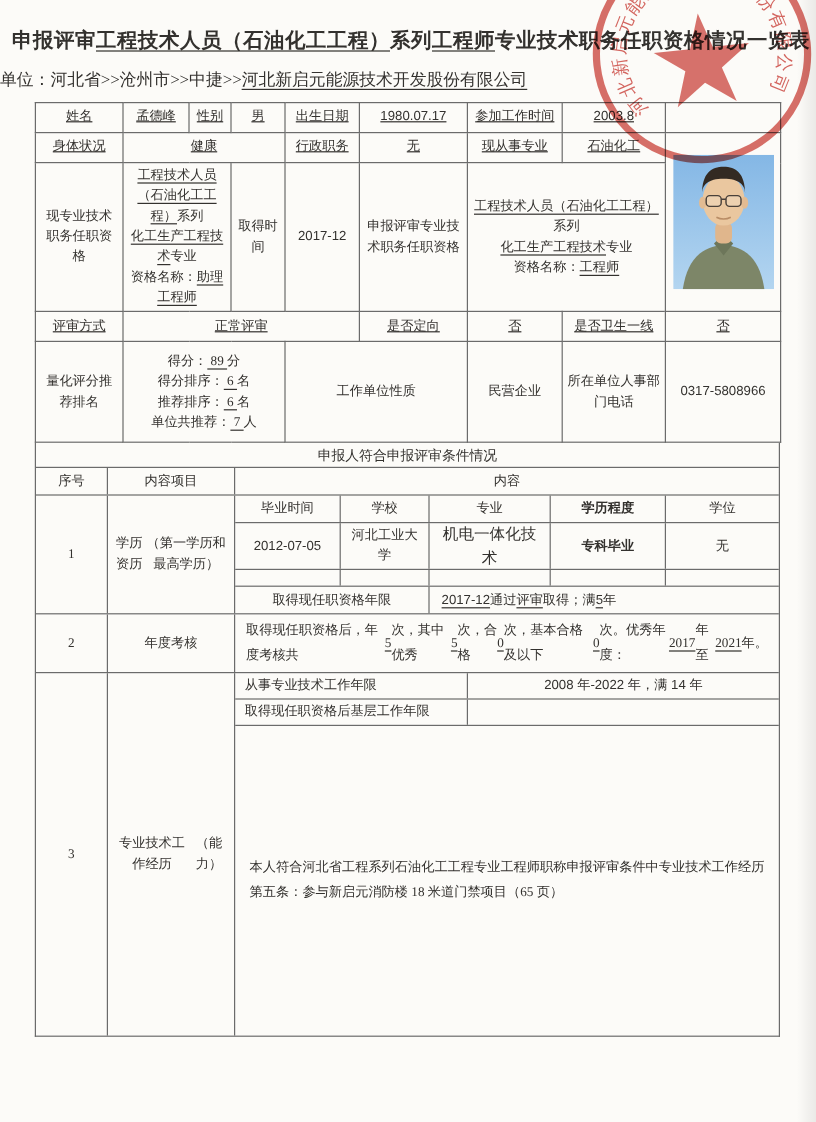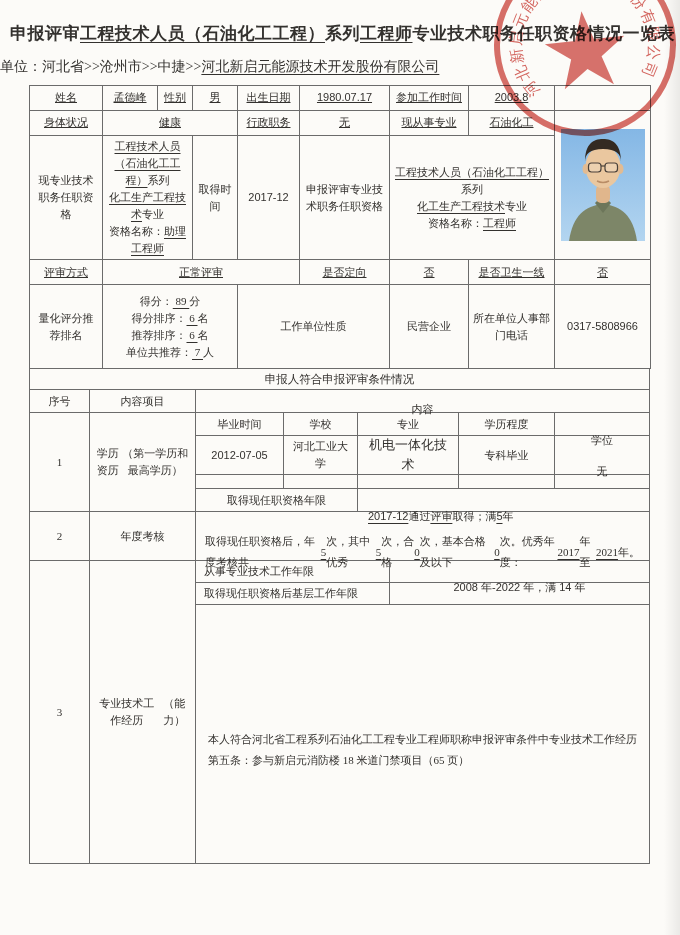--- a/index.html
+++ b/index.html
@@ -39,32 +39,32 @@
     width:621px; margin-left:29px;
     border:1px solid #6b6b6b; border-top:none;
     font-size:11px;
   }
   .lt .sect-head { height:21px; display:flex; align-items:center; justify-content:center;
     border-bottom:1px solid #6b6b6b; font-size:11.5px; }
   .lrow { display:flex; border-bottom:1px solid #6b6b6b; }
   .lrow:last-child { border-bottom:none; }
   .lcell { border-right:1px solid #6b6b6b; display:flex; align-items:center; justify-content:center;
     text-align:center; padding:2px 4px; line-height:1.55; }
-  .lcell:last-child { border-right:none;margin-top:16px; }
+  .lcell:last-child { border-right:none; }
   .lcell.la { justify-content:flex-start; text-align:left; }
   .group { display:flex; border-bottom:1px solid #6b6b6b; }
   .group:last-child { border-bottom:none; }
   .g-no { width:60px; border-right:1px solid #6b6b6b; display:flex; align-items:center; justify-content:center; }
   .g-item { width:106px; border-right:1px solid #6b6b6b; display:flex; align-items:center; justify-content:center; text-align:center; padding:2px 5px; line-height:1.6; }
   .g-content { flex:1; display:flex; flex-direction:column; }
   .crow { display:flex; border-bottom:1px solid #6b6b6b; }
   .crow:last-child { border-bottom:none; }
   .crow .lcell { min-height:100%; }
   
-  .w-edu1{width:88px;} .w-edu2{width:74px;} .w-edu3{width:101px;} .w-edu4{width:96px;} .w-rest{flex:1;}
+  .w-edu1{width:88px;} .w-edu2{width:74px;} .w-edu3{width:101px;} .w-edu4{width:96px;font-weight:bold;} .w-rest{flex:1;}
   .w-162{width:162px;} .w-194{width:194px;} .w-106{width:106px;}
   .h23{height:23px;} .h39{height:39px;} .h14{height:14px;} .h22{height:22px;} .h48{height:48px;} .h258{height:258px;}
   .edu-major { font-size:13px; }
   .assess-text { padding:4px 9px; line-height:1.9; }
   .exp-text { padding:6px 12px; line-height:1.9; }
   
   .stamp { position:absolute; left:455px; top:-85px; width:260px; height:260px;
     mix-blend-mode:multiply; opacity:.88; pointer-events:none; z-index:5; }
 </style>
 </head>

